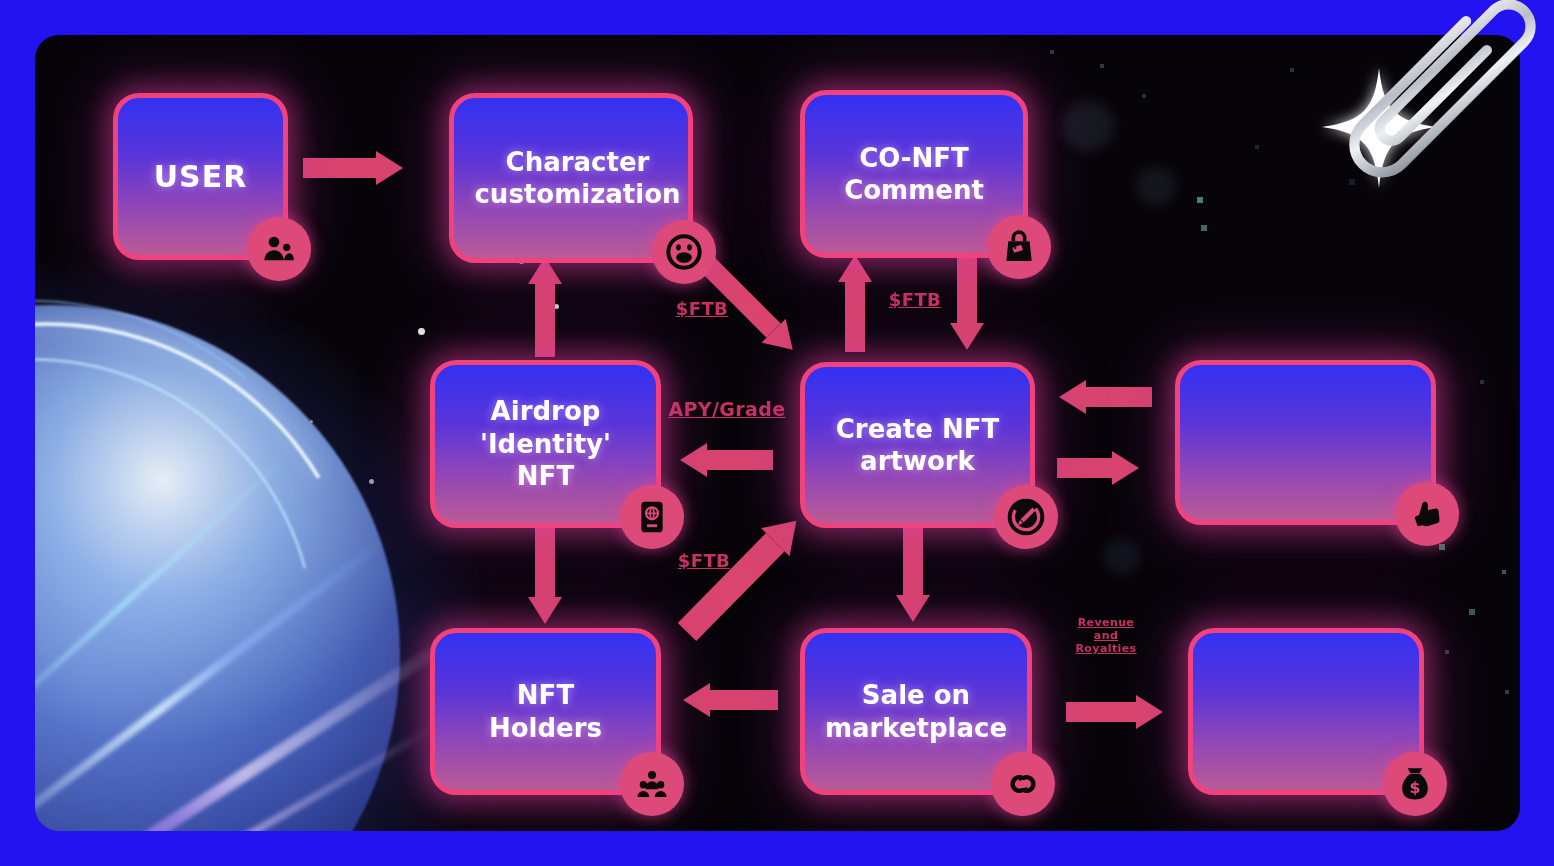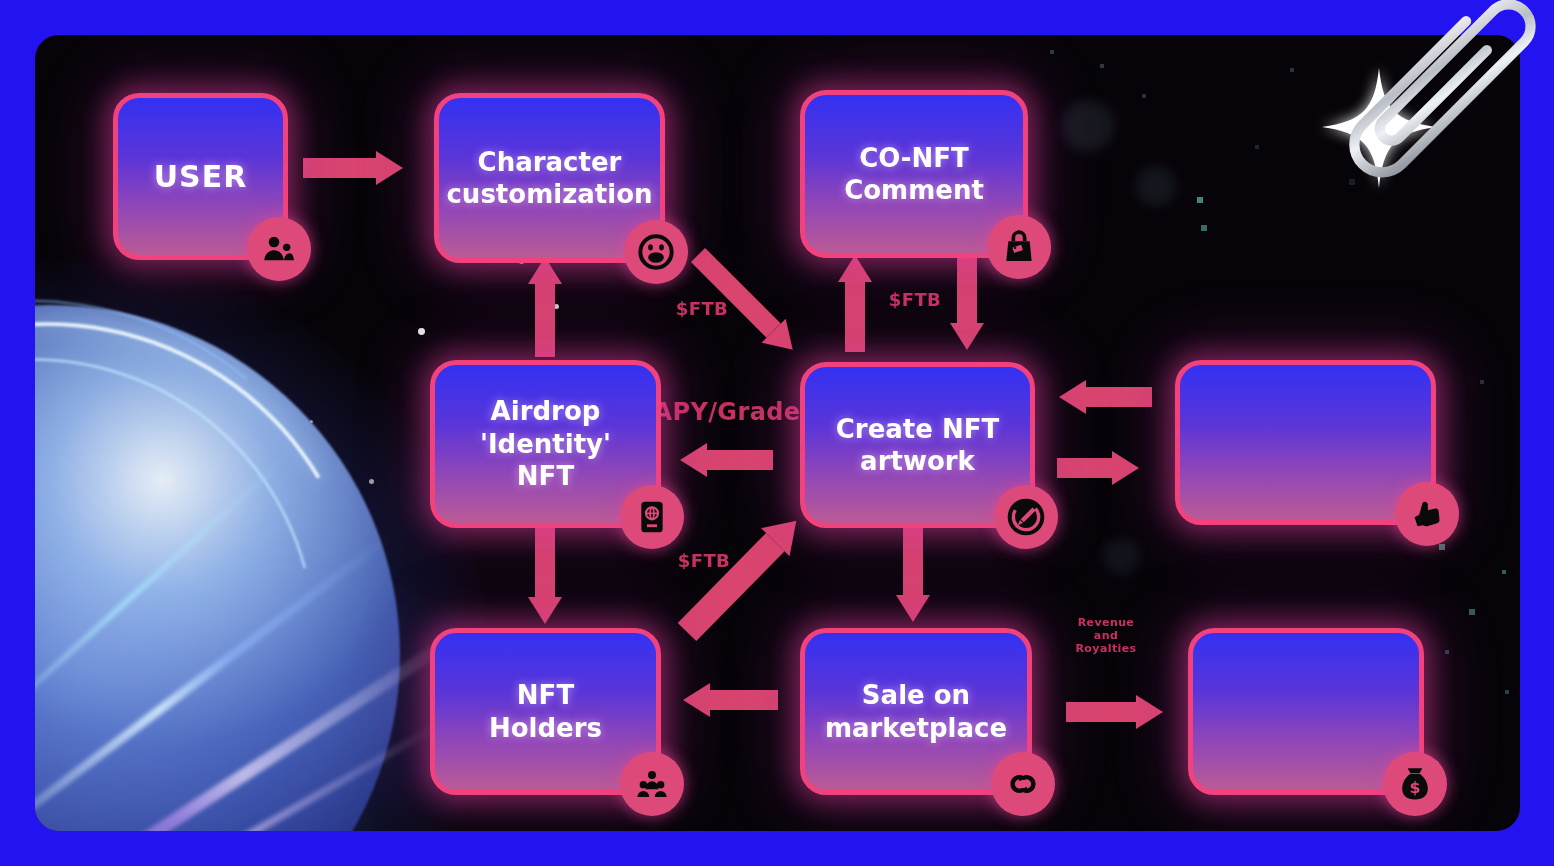--- a/index.html
+++ b/index.html
@@ -66,21 +66,21 @@
   
   .arrow{position:absolute;display:flex;align-items:center;height:34px;transform-origin:0 50%;z-index:2;}
   .arrow .shaft{flex:1;height:20px;background:#d9456f;}
   .arrow .head{width:0;height:0;border-top:17px solid transparent;border-bottom:17px solid transparent;
                border-left:27px solid #d9456f;}
   .arrow.thick{height:40px;}
   .arrow.thick .shaft{height:26px;}
   .arrow.thick .head{border-top-width:20px;border-bottom-width:20px;border-left-width:30px;}
 
   .edge-label{position:absolute;color:#c73360;font-weight:bold;font-size:18px;line-height:1.18;
-    text-align:center;white-space:pre-line;letter-spacing:.4px;z-index:2;}
+    text-align:center;white-space:pre-line;letter-spacing:.4px;z-index:2;text-decoration:underline;}
   .edge-label.small{font-size:11px;}
 </style>
 </head>
 <body>
 
 <div class="stage">
   <div class="canvas">
     <div class="world">
 
       <div class="sphere-halo"></div>
@@ -150,39 +150,39 @@
           <div class="shaft"></div>
           <div class="head"></div>
         </div>
       <div class="arrow" style="left:1066px;top:695px;width:97px;">
           <div class="shaft"></div>
           <div class="head"></div>
         </div>
 
       <div class="edge-label" style="left:642px;top:298px;width:120px;">$FTB</div>
       <div class="edge-label" style="left:855px;top:289px;width:120px;">$FTB</div>
-      <div class="edge-label" style="left:627px;top:398px;width:200px;font-size:24px;">APY/Grade</div>
+      <div class="edge-label" style="left:627px;top:398px;width:200px;font-size:19px;">APY/Grade</div>
       <div class="edge-label" style="left:644px;top:550px;width:120px;">$FTB</div>
       <div class="edge-label small" style="left:1016px;top:617px;width:180px;">Revenue
 and
 Royalties</div>
 
       <div class="node node-user" style="left:113px;top:93px;width:165px;height:157px;">
         <span class="node-label">USER</span>
         <div class="badge">
           <svg viewBox="0 0 24 24" fill="#0a0a0a">
             <circle cx="9" cy="7.8" r="3.2"></circle>
             <path d="M3.2 18.8c0-3.3 2.6-6 5.8-6s5.8 2.7 5.8 6z"></path>
             <circle cx="16.6" cy="11" r="2.2"></circle>
             <path d="M14.9 18.8c.3-2.4 1.7-4.2 3.4-4.2 1.7 0 2.5 1.8 2.7 4.2z"></path>
           </svg>
         </div>
       </div>
 
-      <div class="node" style="left:434px;top:93px;width:221px;height:160px;">
+      <div class="node" style="left:449px;top:93px;width:221px;height:160px;padding-left:13px;">
         <span class="node-label">Character
 customization</span>
         <div class="badge">
           <svg viewBox="0 0 24 24" fill="#0a0a0a">
             <circle cx="12" cy="12" r="9.4" fill="none" stroke="#0a0a0a" stroke-width="2.4"></circle>
             <ellipse cx="8.7" cy="9.2" rx="1.4" ry="1.9"></ellipse>
             <ellipse cx="15.3" cy="9.2" rx="1.4" ry="1.9"></ellipse>
             <ellipse cx="12" cy="15.3" rx="4.7" ry="3.1"></ellipse>
           </svg>
         </div>

